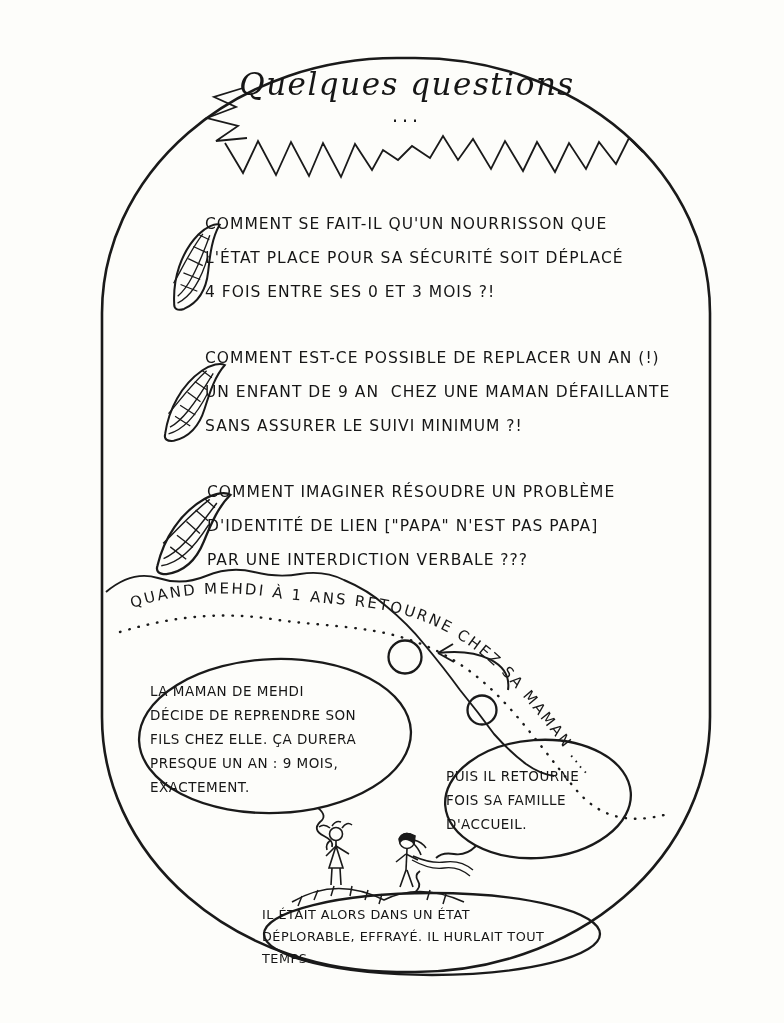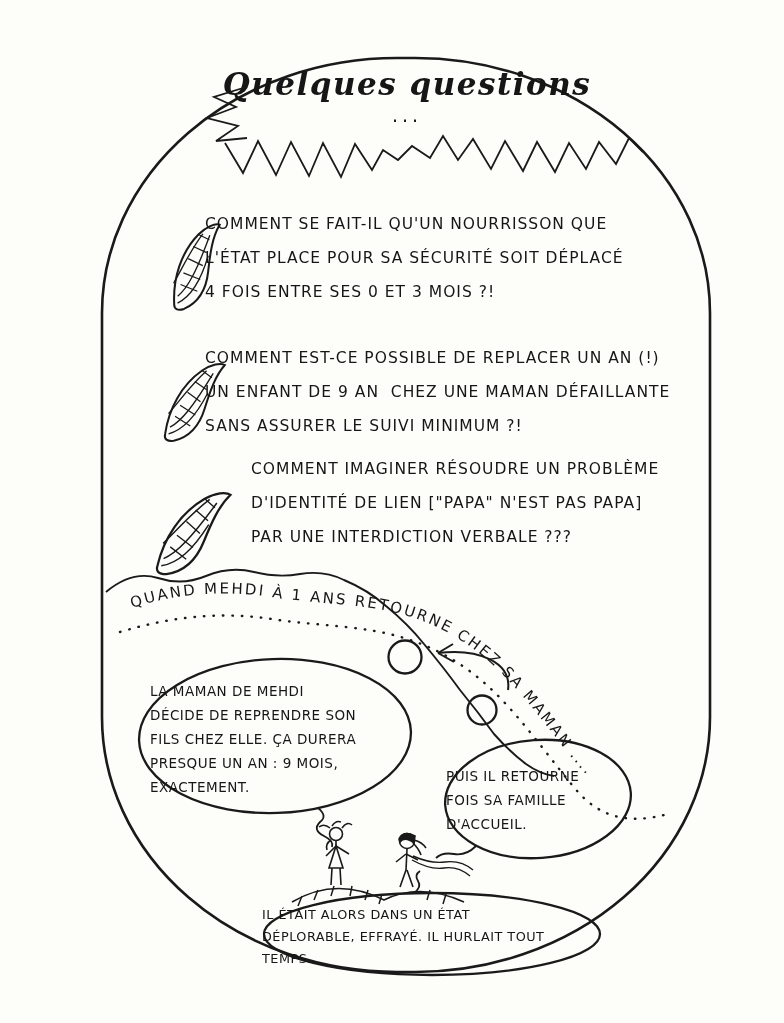--- a/index.html
+++ b/index.html
@@ -6,21 +6,20 @@
   .page{
     position:relative;width:784px;height:1023px;background:#fdfdfa;
     overflow:hidden;font-family:"DejaVu Sans",sans-serif;color:#161616;
   }
   svg.art{position:absolute;left:0;top:0;width:784px;height:1023px;}
   .ink{stroke:#1a1a1a;fill:none;}
   .title{
     position:absolute;left:30px;right:0;top:66px;text-align:center;
     font-family:"DejaVu Serif",serif;font-style:italic;font-size:31px;
     letter-spacing:1.5px;
-    font-weight:bold;
   }
   .titledots{
     position:absolute;left:30px;right:0;top:104px;text-align:center;
     font-size:19px;letter-spacing:4px;
   }
   .handcaps{
     position:absolute;white-space:pre;font-size:15.5px;line-height:34px;
     letter-spacing:1px;
   }
   .bubbletext{
@@ -128,21 +127,21 @@
 
   <div class="title">Quelques questions</div>
   <div class="titledots">...</div>
 
   <div class="handcaps" style="left:205px;top:207px;">COMMENT SE FAIT-IL QU'UN NOURRISSON QUE
 L'ÉTAT PLACE POUR SA SÉCURITÉ SOIT DÉPLACÉ
 4 FOIS ENTRE SES 0 ET 3 MOIS ?!</div>
   <div class="handcaps" style="left:205px;top:341px;">COMMENT EST-CE POSSIBLE DE REPLACER UN AN (!)
 UN ENFANT DE 9 AN  CHEZ UNE MAMAN DÉFAILLANTE
 SANS ASSURER LE SUIVI MINIMUM ?!</div>
-  <div class="handcaps" style="left:207px;top:452px;margin-left:44px;">COMMENT IMAGINER RÉSOUDRE UN PROBLÈME
+  <div class="handcaps" style="left:207px;top:475px;">COMMENT IMAGINER RÉSOUDRE UN PROBLÈME
 D'IDENTITÉ DE LIEN ["PAPA" N'EST PAS PAPA]
 PAR UNE INTERDICTION VERBALE ???</div>
 
   <div class="bubbletext" style="left:150px;top:679px;width:250px;">LA MAMAN DE MEHDI
 DÉCIDE DE REPRENDRE SON
 FILS CHEZ ELLE. ÇA DURERA
 PRESQUE UN AN : 9 MOIS,
 EXACTEMENT.</div>
   <div class="bubbletext" style="left:446px;top:764px;width:185px;">PUIS IL RETOURNE
 FOIS SA FAMILLE

